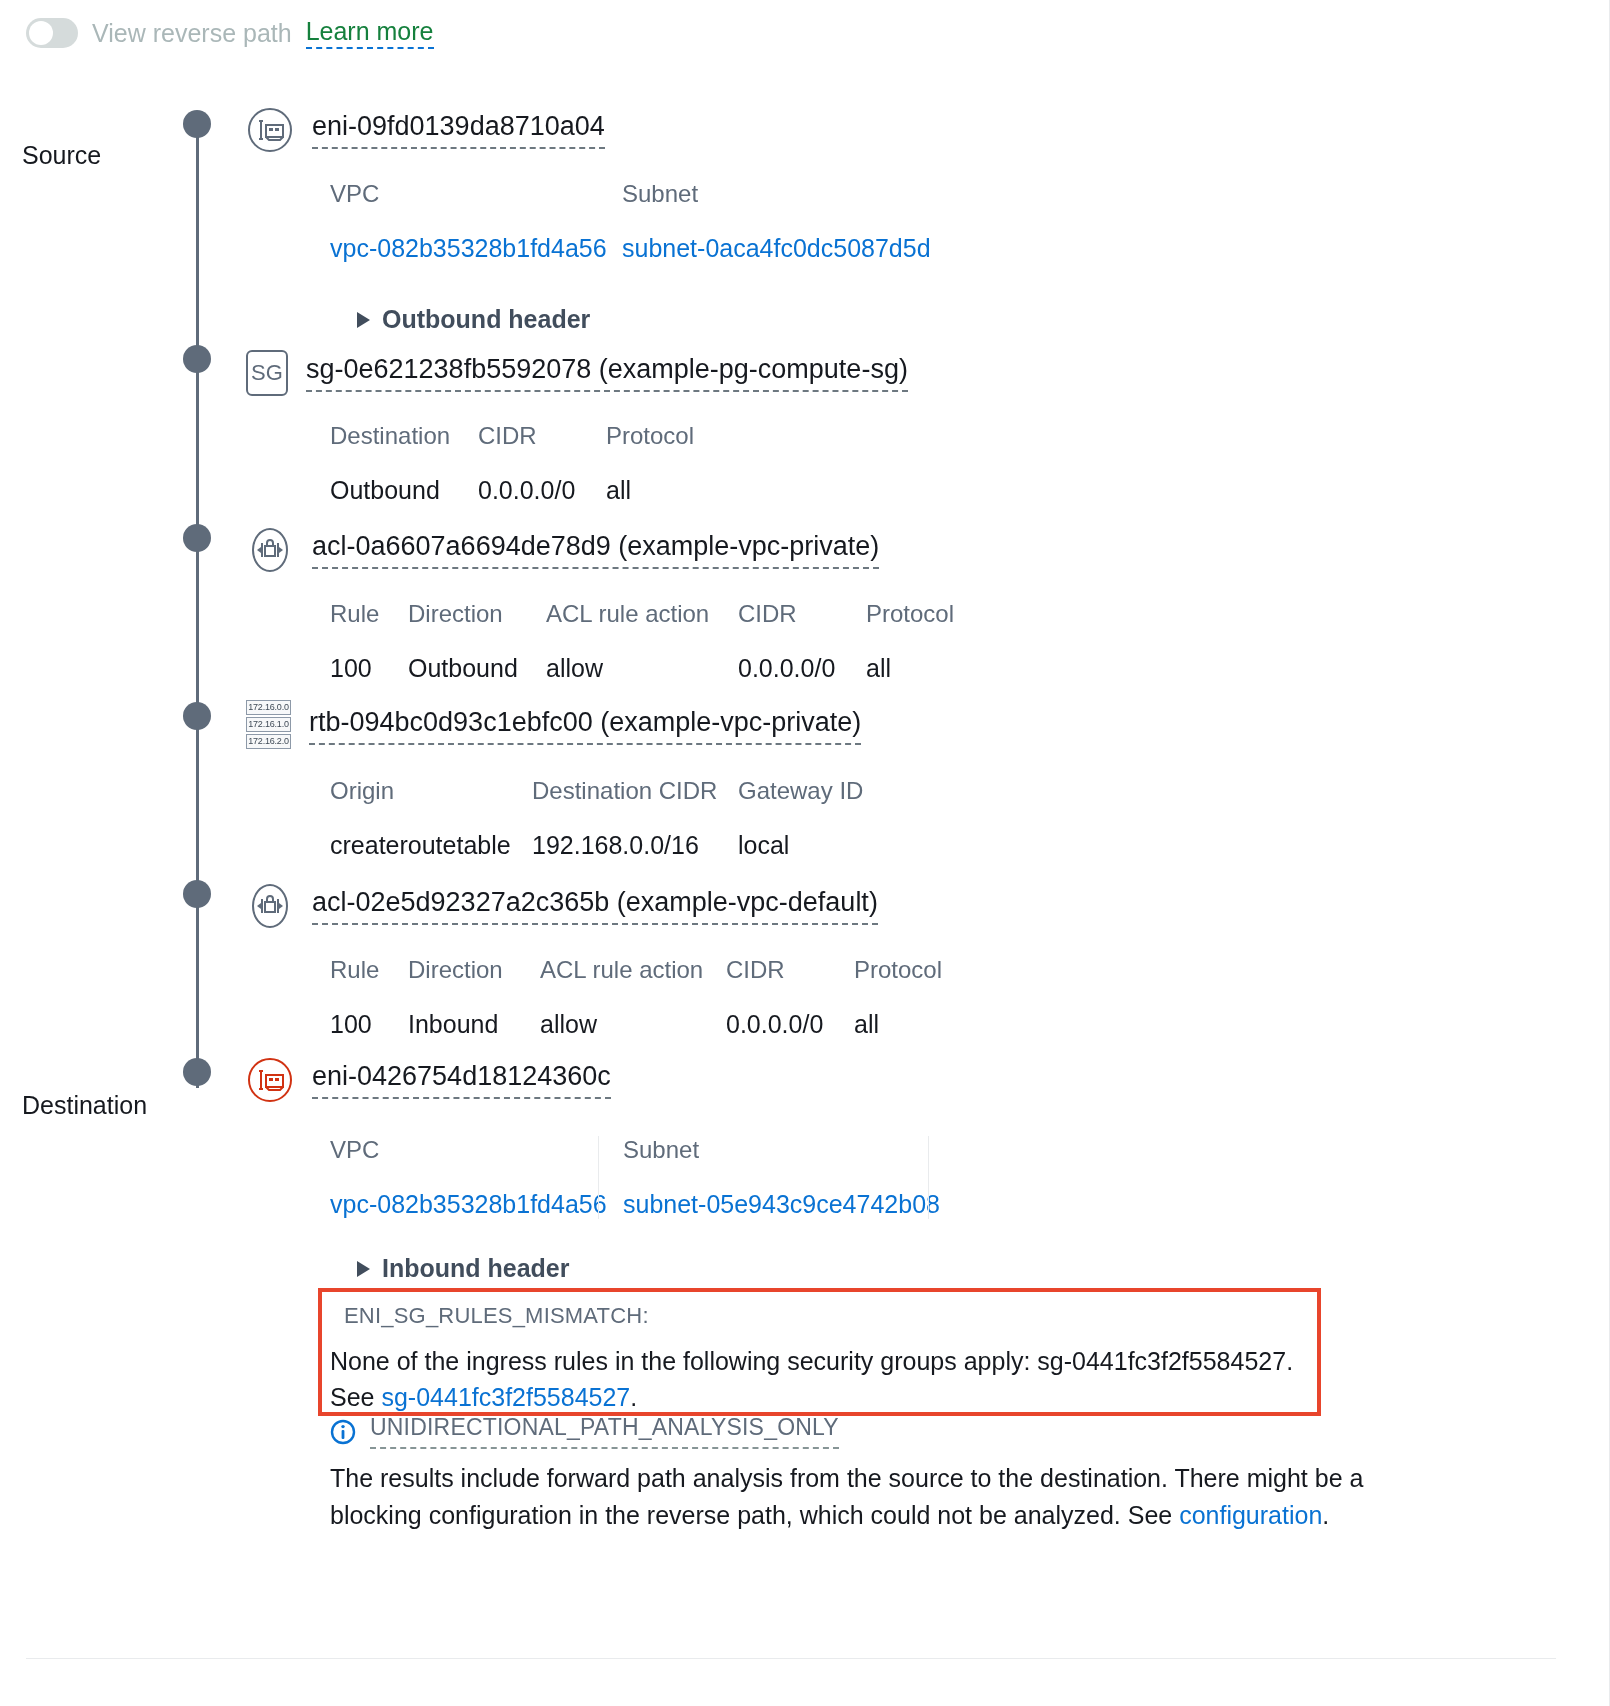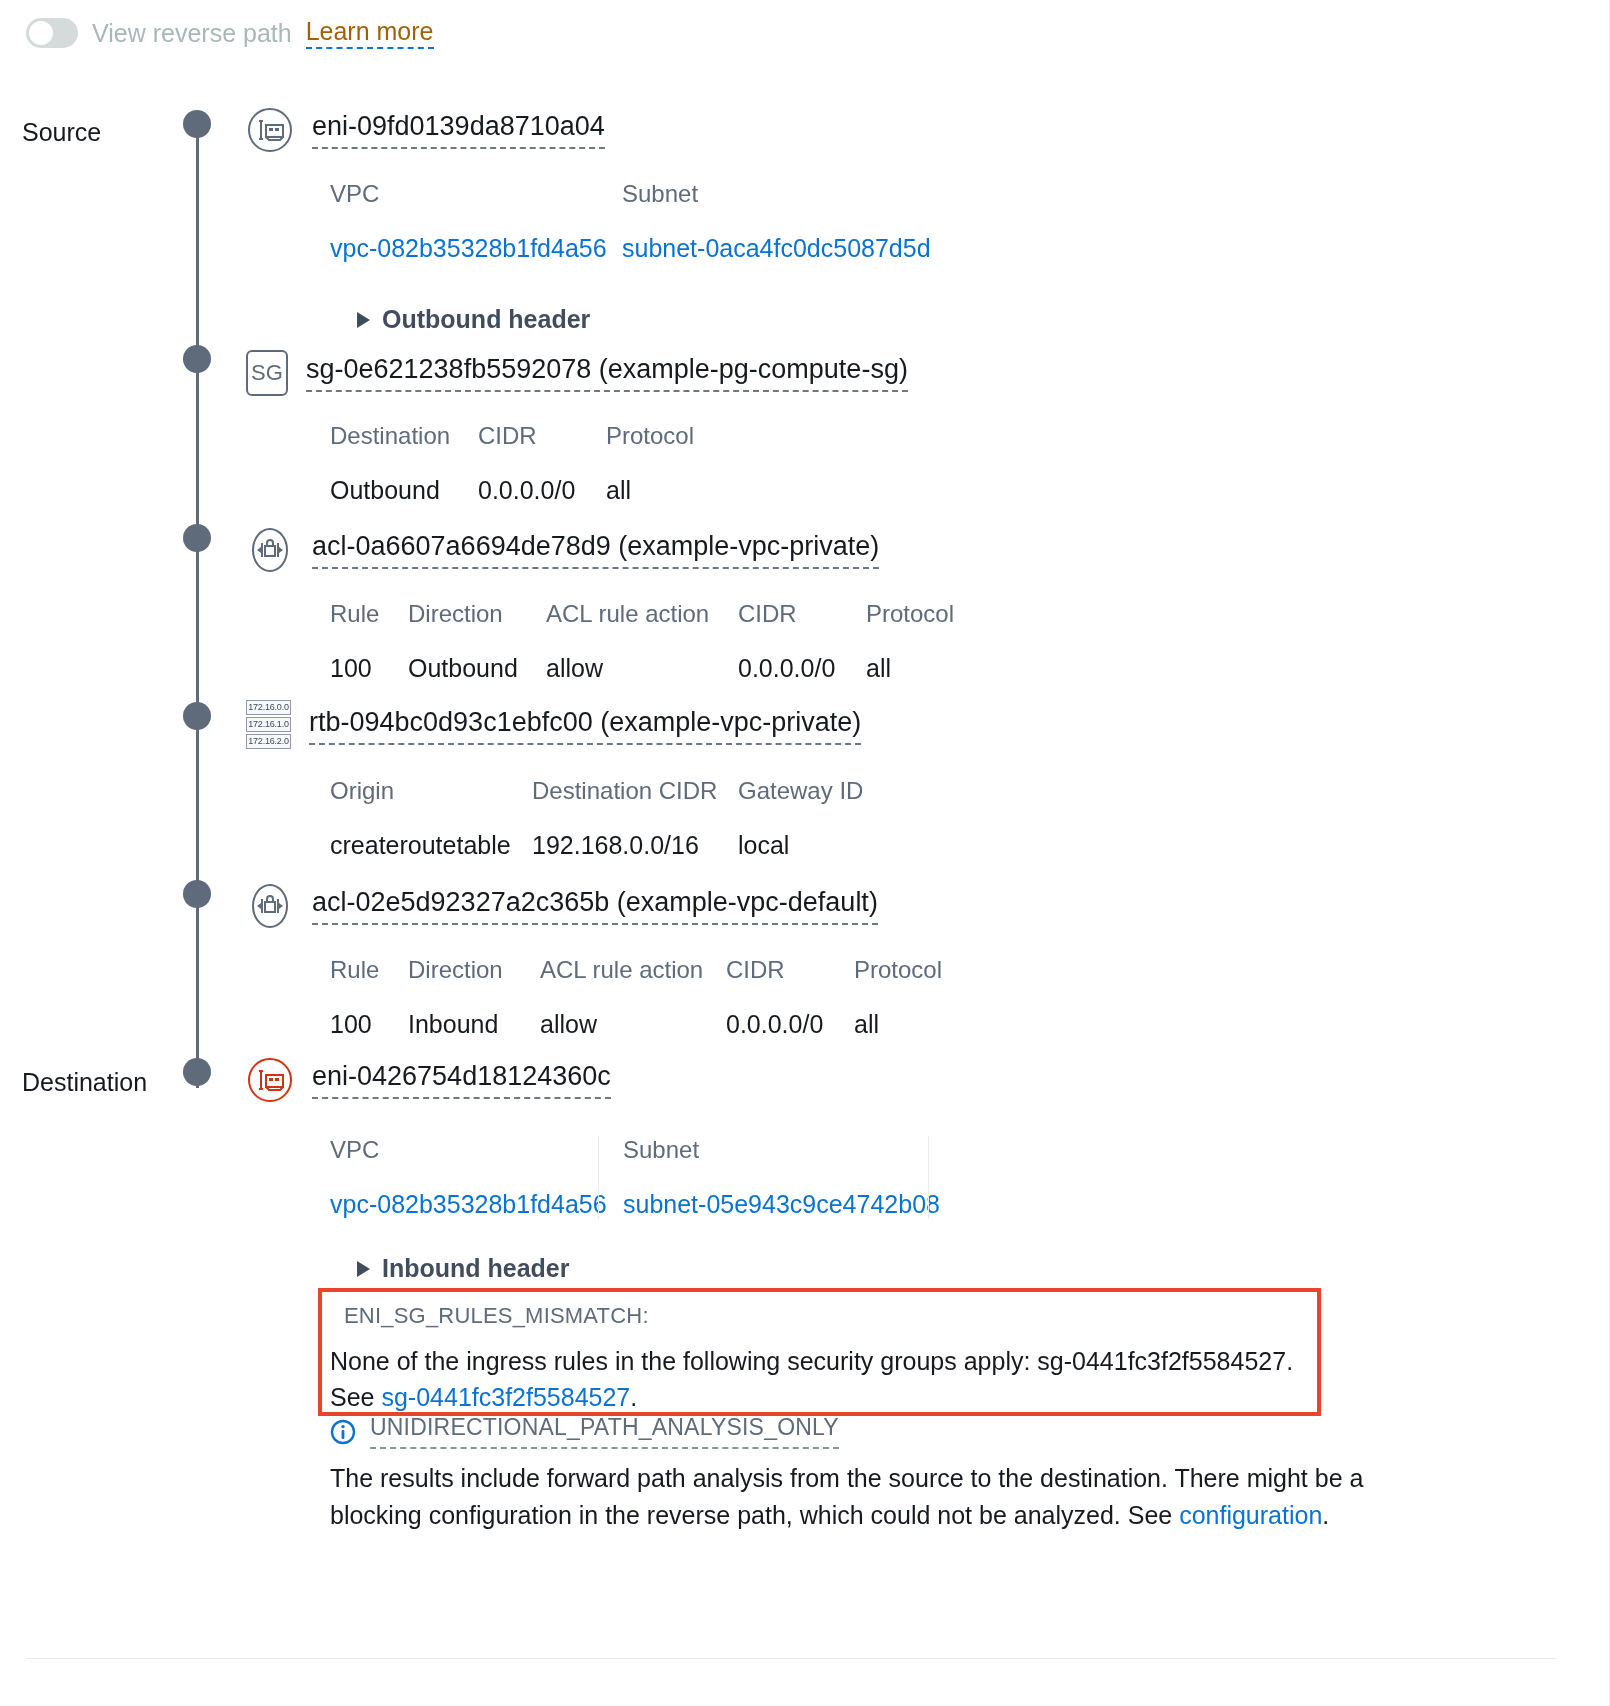--- a/index.html
+++ b/index.html
@@ -41,21 +41,21 @@
     border-radius: 50%;
     background: #ffffff;
   }
   .toggle-label {
     font-size: 25px;
     color: #aab7b8;
     white-space: nowrap;
   }
   .learn-more {
     font-size: 25px;
-    color: #a16207;
+    color: #15803d;
     border-bottom: 2px dashed #0972d3;
     padding-bottom: 1px;
     cursor: pointer;
     white-space: nowrap;
   }
 
   
   .rail {
     position: absolute;
     left: 196px;
@@ -71,20 +71,21 @@
     border-radius: 50%;
     background: #5f6b7a;
   }
 
   .side-label {
     position: absolute;
     left: 22px;
     font-size: 25px;
     color: #16191f;
     white-space: nowrap;
+    margin-top: 23px;
   }
 
   
   .node {
     position: absolute;
     left: 246px;
   }
   .node-head {
     display: flex;
     align-items: center;

